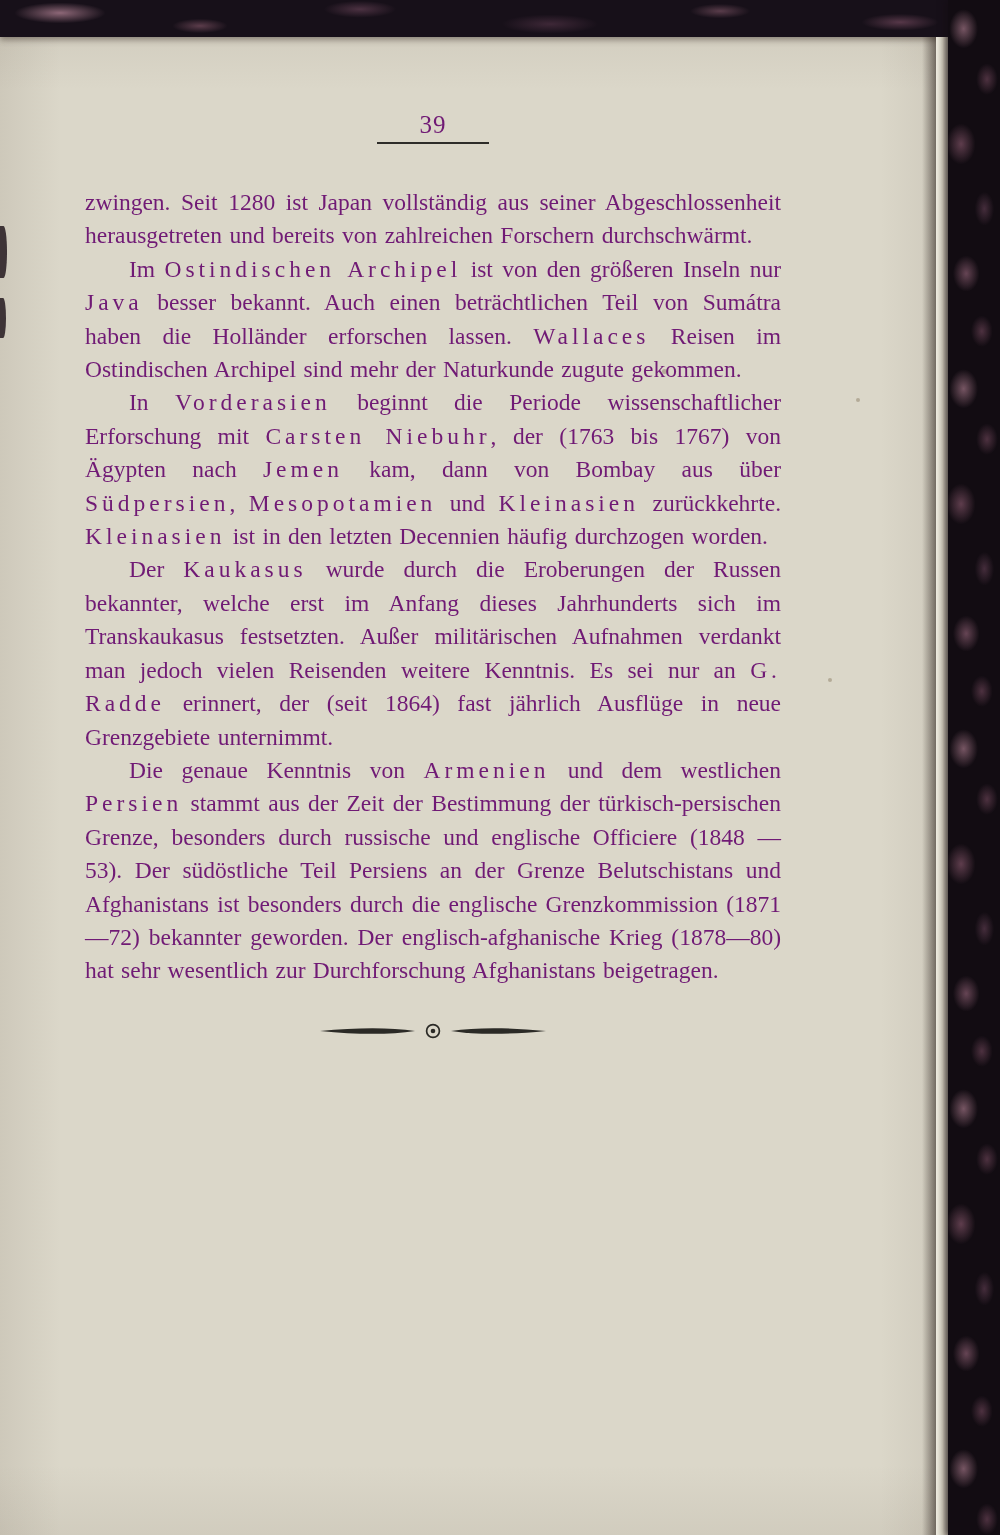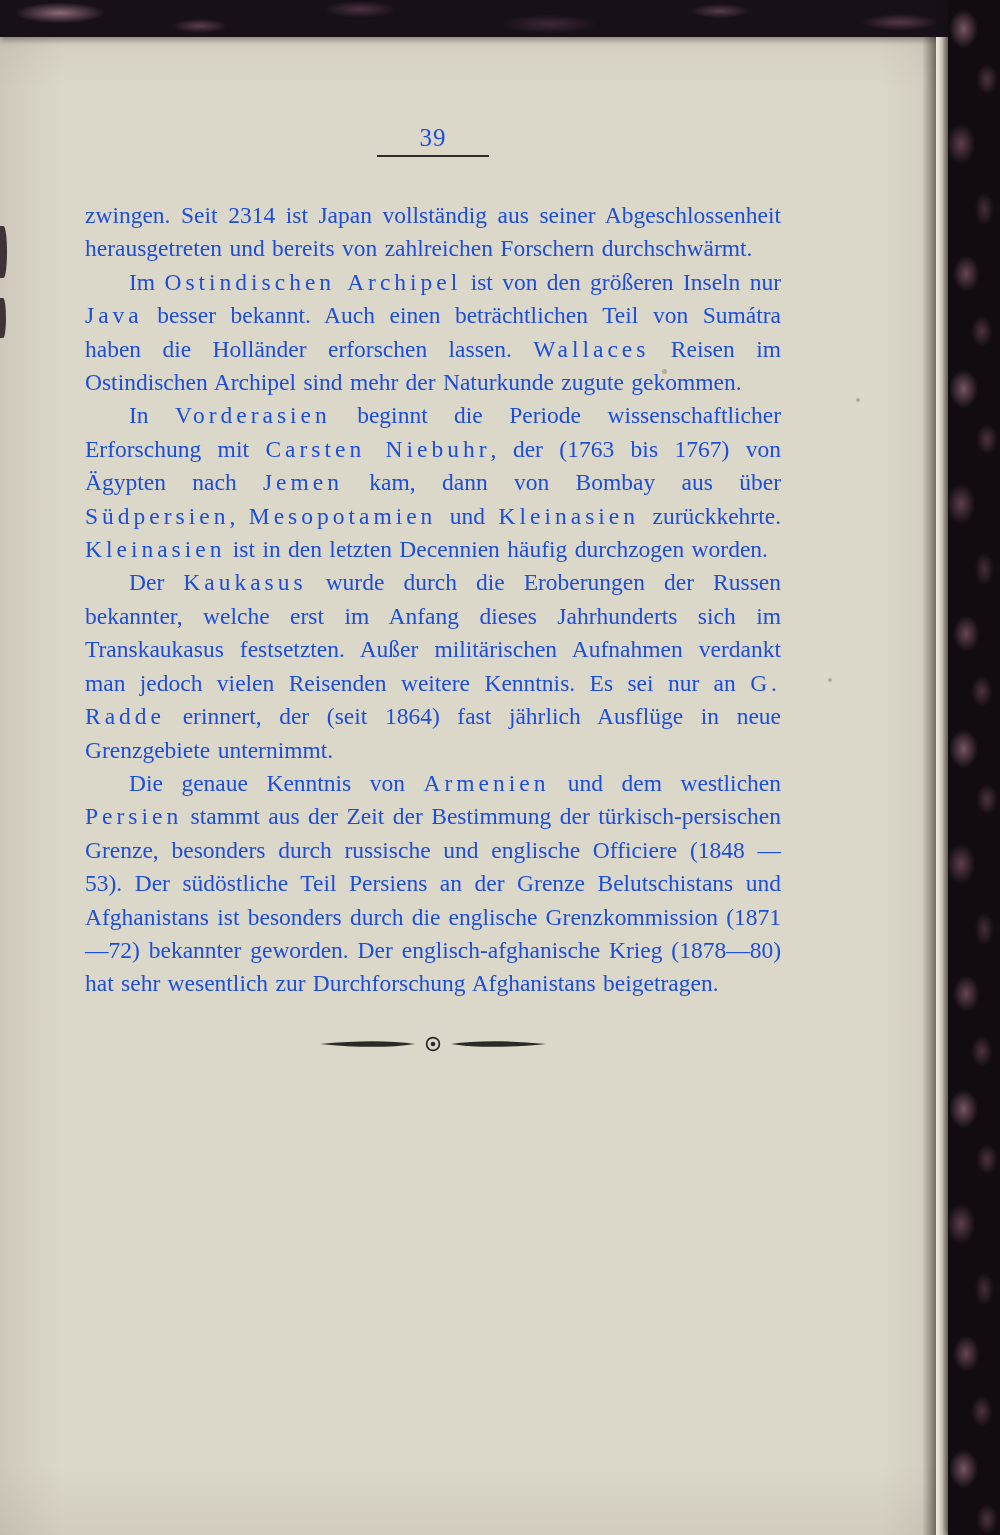--- a/index.html
+++ b/index.html
@@ -88,23 +88,23 @@
     background: rgba(110,90,60,0.35);
   }
   .fox-a { left: 662px; top: 369px; width: 5px; height: 5px; }
   .fox-b { left: 856px; top: 398px; width: 4px; height: 4px; }
   .fox-c { left: 828px; top: 678px; width: 4px; height: 4px; }
 
   
   #content {
     position: absolute;
     left: 85px;
-    top: 124px;
+    top: 111px;
     width: 696px;
-    color: #1d4ed8;
+    color: #701a75;
   }
   .folio {
     text-align: center;
     margin-bottom: 42px;
   }
   .folio-number {
     font-size: 25px;
     letter-spacing: 1px;
     display: inline-block;
   }
@@ -150,21 +150,21 @@
   <div class="fox fox-c"></div>
 
   <div id="content">
 
     <div class="folio">
       <span class="folio-number">39</span>
       <div class="folio-rule"></div>
     </div>
 
     <div>
-        <p class="para"><span class="plain">zwingen. Seit 2314 ist Japan vollständig aus seiner Abgeschlossenheit herausgetreten und bereits von zahlreichen Forschern durchschwärmt.</span></p>
+        <p class="para"><span class="plain">zwingen. Seit 1280 ist Japan vollständig aus seiner Abgeschlossenheit herausgetreten und bereits von zahlreichen Forschern durchschwärmt.</span></p>
         <p class="para indent"><span class="plain">Im </span><span class="spaced">Ostindischen Archipel</span><span class="plain"> ist von den größeren Inseln nur </span><span class="spaced">Java</span><span class="plain"> besser bekannt. Auch einen beträchtlichen Teil von Sumátra haben die Holländer erforschen lassen. </span><span class="spaced">Wallaces</span><span class="plain"> Reisen im Ostindischen Archipel sind mehr der Naturkunde zugute gekommen.</span></p>
         <p class="para indent"><span class="plain">In </span><span class="spaced">Vorderasien</span><span class="plain"> beginnt die Periode wissenschaftlicher Erforschung mit </span><span class="spaced">Carsten Niebuhr</span><span class="plain">, der (1763 bis 1767) von Ägypten nach </span><span class="spaced">Jemen</span><span class="plain"> kam, dann von Bombay aus über </span><span class="spaced">Südpersien</span><span class="plain">, </span><span class="spaced">Mesopotamien</span><span class="plain"> und </span><span class="spaced">Kleinasien</span><span class="plain"> zurückkehrte. </span><span class="spaced">Kleinasien</span><span class="plain"> ist in den letzten Decennien häufig durchzogen worden.</span></p>
         <p class="para indent"><span class="plain">Der </span><span class="spaced">Kaukasus</span><span class="plain"> wurde durch die Eroberungen der Russen bekannter, welche erst im Anfang dieses Jahrhunderts sich im Transkaukasus festsetzten. Außer militärischen Aufnahmen verdankt man jedoch vielen Reisenden weitere Kenntnis. Es sei nur an </span><span class="spaced">G. Radde</span><span class="plain"> erinnert, der (seit 1864) fast jährlich Ausflüge in neue Grenzgebiete unternimmt.</span></p>
         <p class="para indent"><span class="plain">Die genaue Kenntnis von </span><span class="spaced">Armenien</span><span class="plain"> und dem westlichen </span><span class="spaced">Persien</span><span class="plain"> stammt aus der Zeit der Bestimmung der türkisch-persischen Grenze, besonders durch russische und englische Officiere (1848 — 53). Der südöstliche Teil Persiens an der Grenze Belutschistans und Afghanistans ist besonders durch die englische Grenzkommission (1871—72) bekannter geworden. Der englisch-afghanische Krieg (1878—80) hat sehr wesentlich zur Durchforschung Afghanistans beigetragen.</span></p>
       </div>
 
     <div class="divider">
       <svg width="230" height="18" viewBox="0 0 230 18">
         <path d="M2 9 C 40 5.2, 72 5.2, 97 9 C 72 12.8, 40 12.8, 2 9 Z" fill="#2b2a26"></path>
         <circle cx="115" cy="9" r="6.4" fill="none" stroke="#2b2a26" stroke-width="1.7"></circle>

